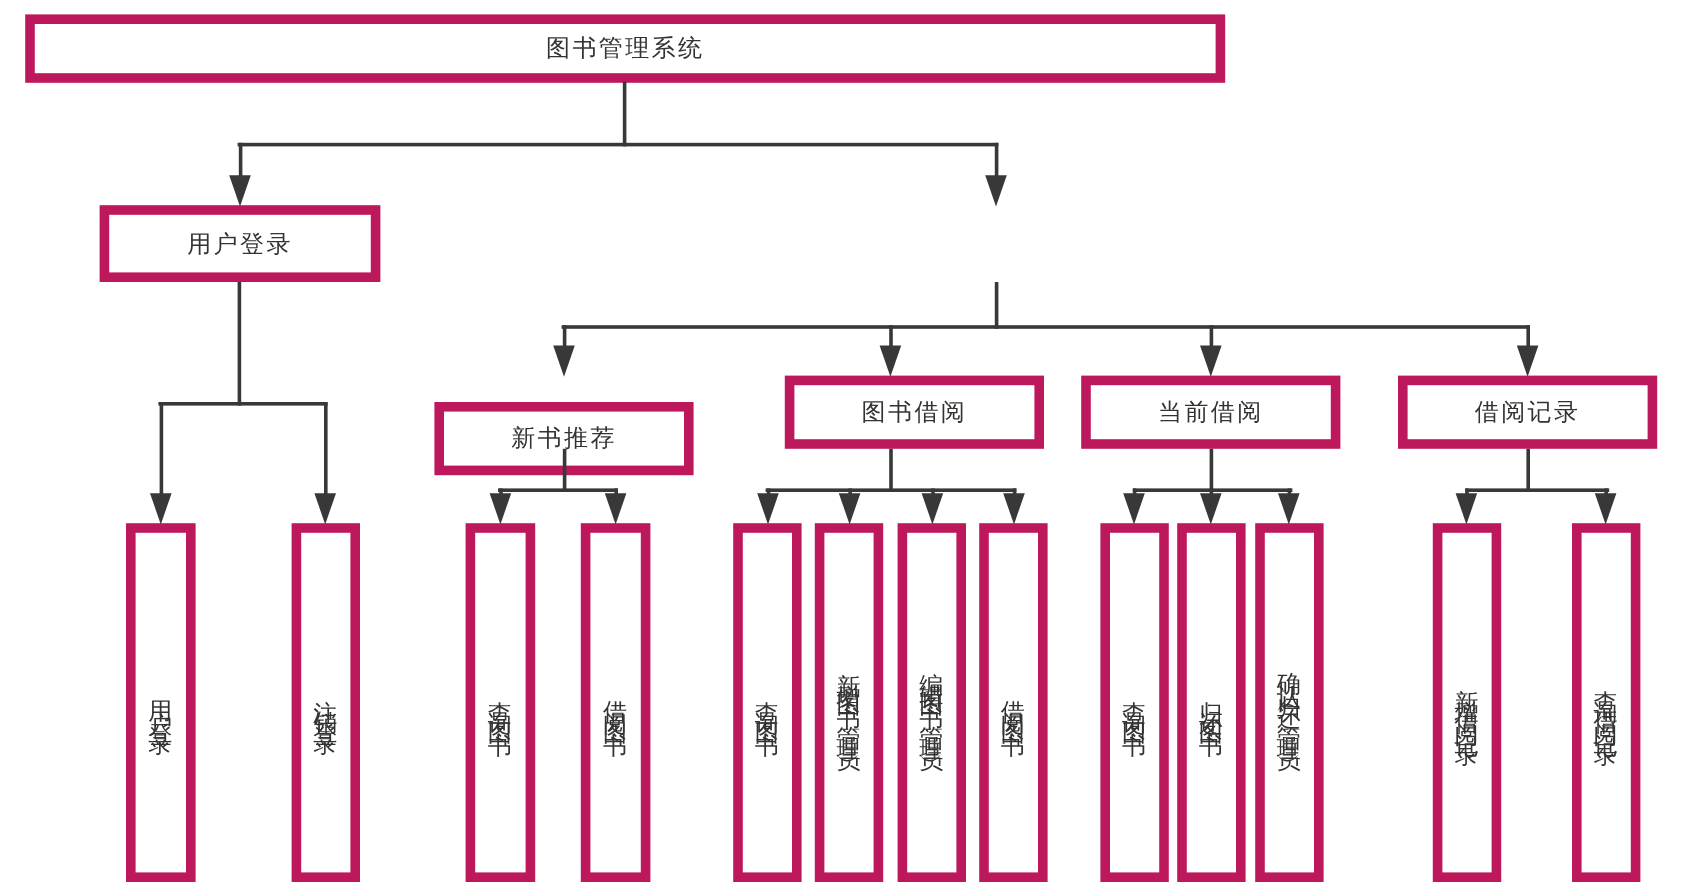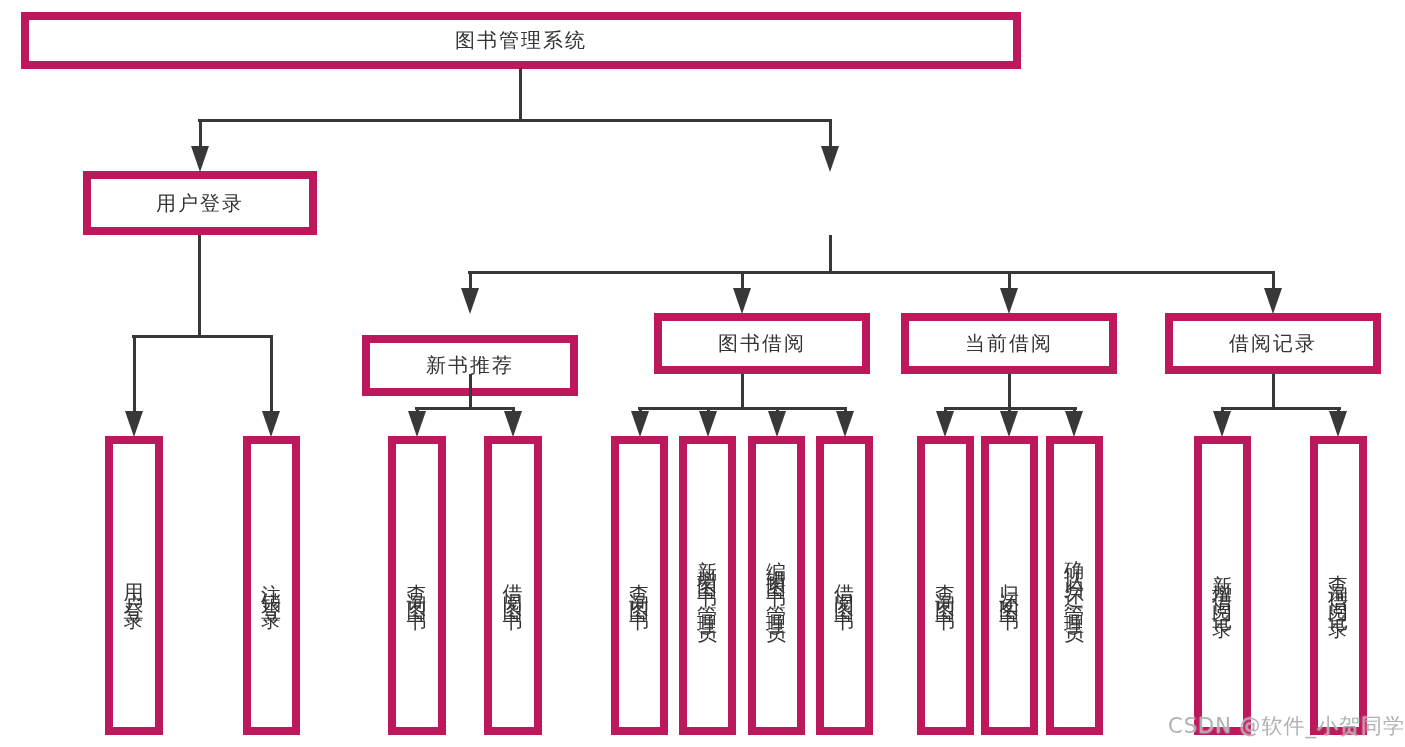--- a/index.html
+++ b/index.html
@@ -176,15 +176,14 @@
   <div class="arrow" style="left:1000px;top:411px;"></div>
   <div class="arrow" style="left:1065px;top:411px;"></div>
 
   <div class="vline" style="left:1272px;top:374px;height:36px;"></div>
   <div class="hline" style="left:1221px;top:407px;width:120px;"></div>
   <div class="vline" style="left:1221px;top:407px;height:8px;"></div>
   <div class="vline" style="left:1337px;top:407px;height:8px;"></div>
   <div class="arrow" style="left:1213px;top:411px;"></div>
   <div class="arrow" style="left:1329px;top:411px;"></div>
 
-  <div class="watermark">CSDN @软件_小贺同学</div>
 
 </div>
 
 </body></html>

